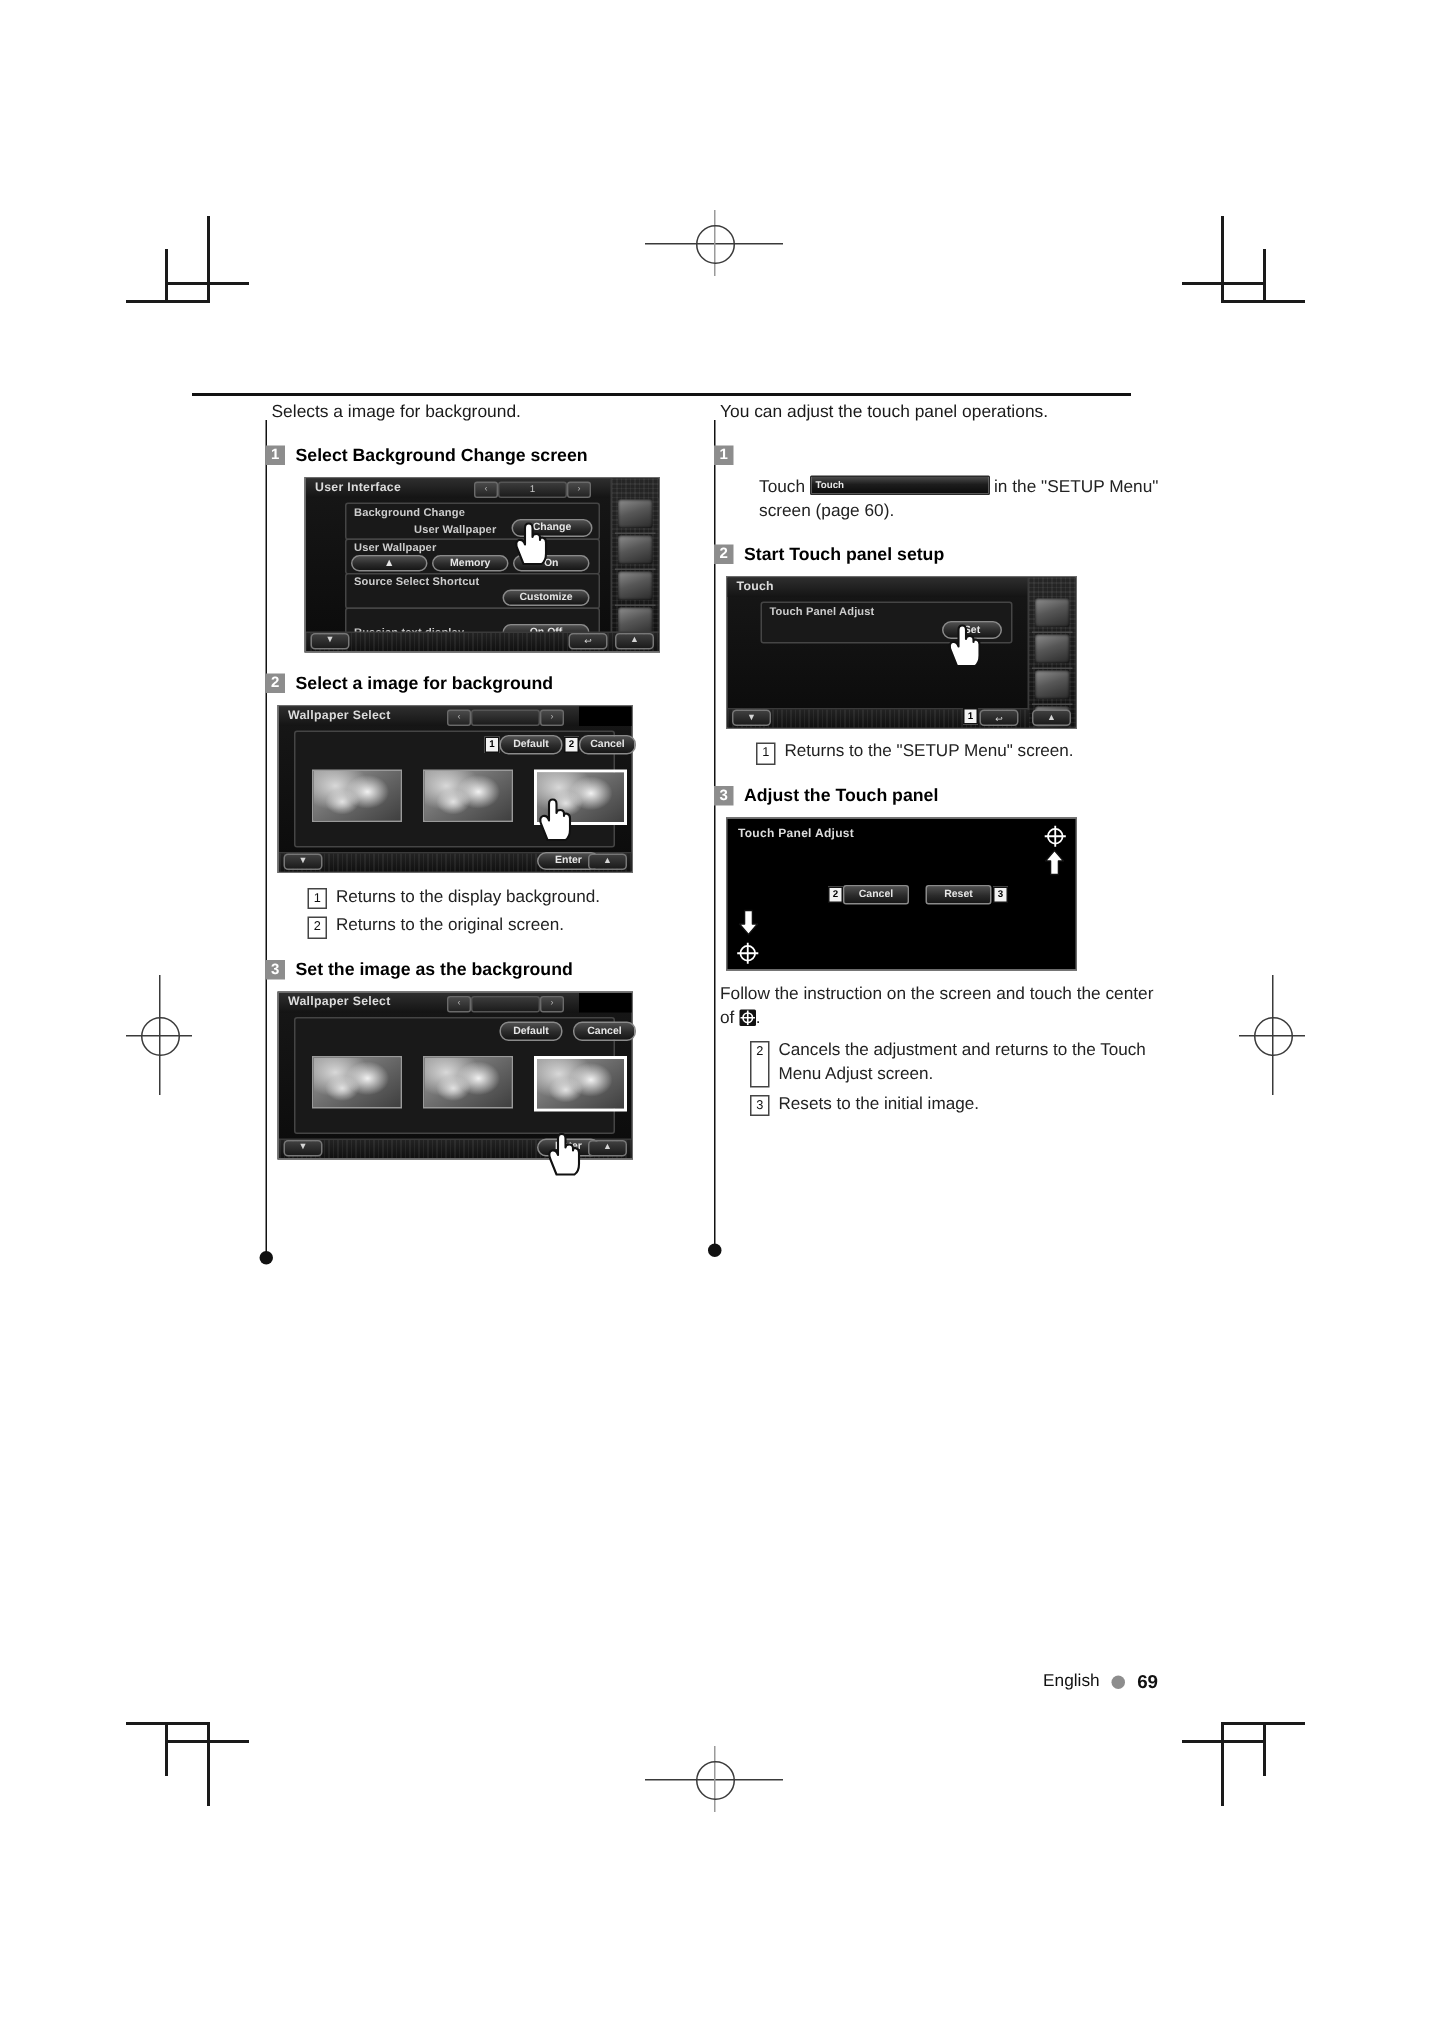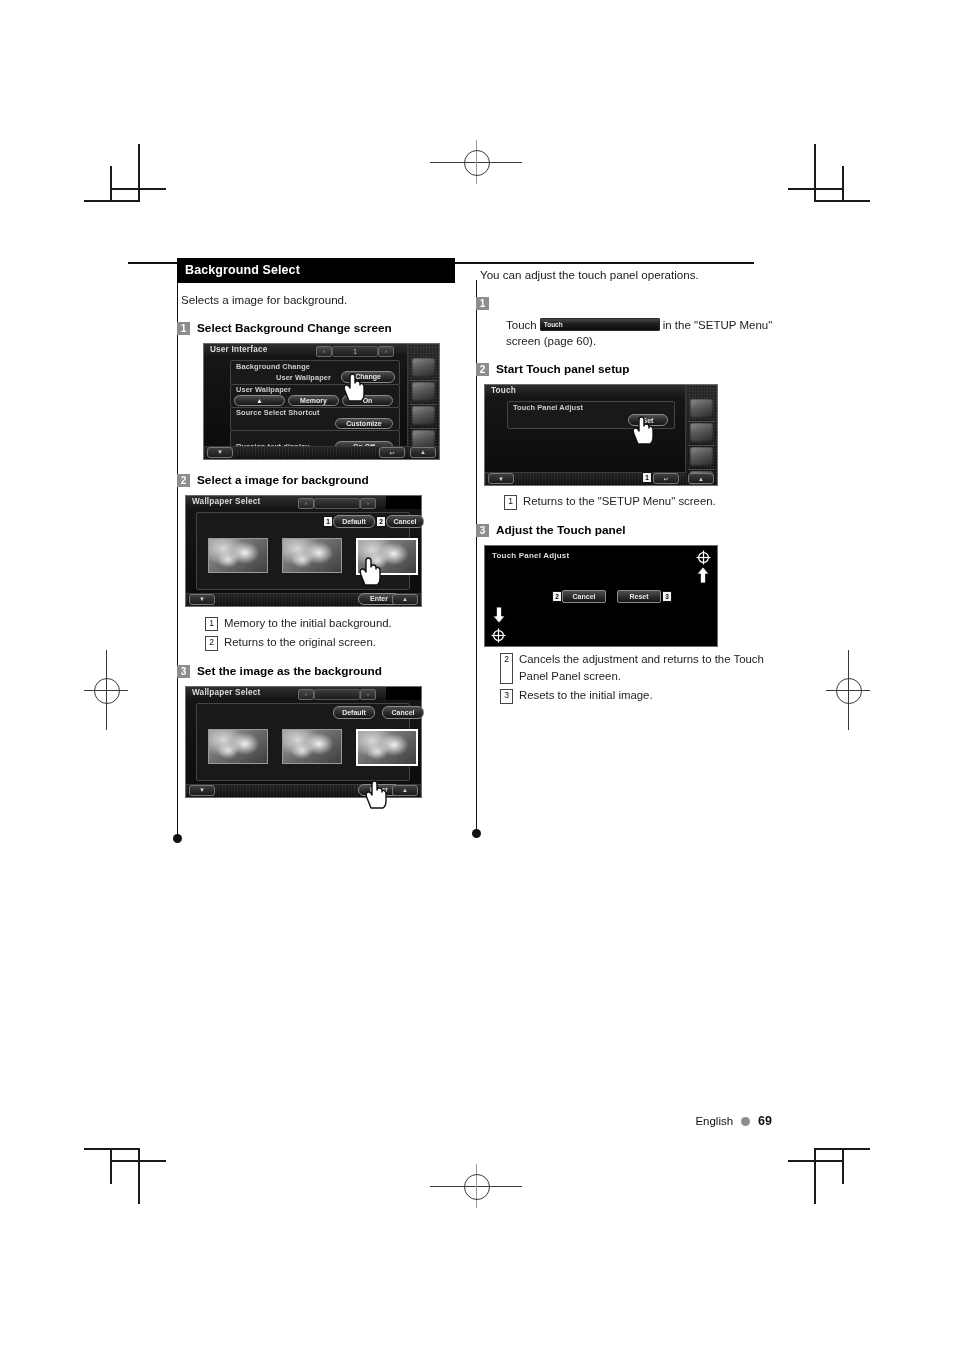--- a/index.html
+++ b/index.html
@@ -201,21 +201,20 @@
     <div class="rail" style="left:0;top:0;height:558px;"></div>
     <div class="raildot" style="left:0;top:554px;"></div>
   </div>
   <div class="railwrap" style="left:348px;top:22px;">
     <div class="rail" style="left:0;top:0;height:553px;"></div>
     <div class="raildot" style="left:0;top:549px;"></div>
   </div>
 
   <div class="col left">
 
-    <div class="sec-head">Background Select</div>
 
     <div class="intro">Selects a image for background.</div>
 
     <div class="step">
       <div class="step-num">1</div>
       <div class="step-title">Select Background Change screen</div>
     </div>
 
     <div class="dev" style="width:235px;height:115px;">
       <div class="titlebar"></div>
@@ -291,21 +290,21 @@
       <div class="btn" style="left:172px;bottom:1px;width:40px;height:10px;">Enter</div>
       <div class="cornerbtn" style="right:3px;bottom:1px;">▲</div>
 
       <svg class="hand" style="left:170px;top:60px;" viewBox="0 0 26 30">
         <path d="M9 29 L5 19 Q3 14 6 13 Q9 12.5 10 16 L10 5 Q10 2 12.5 2 Q15 2 15 5 L15 11 Q15 9 17.5 9 Q20 9 20 11.5 L20 13 Q20 11 22 11.5 Q24 12 24 14.5 L24 22 Q24 27 21 29 Z" fill="#ffffff" stroke="#111" stroke-width="1.4" stroke-linejoin="round"></path>
       </svg>
     </div>
 
     <div class="callout-line" style="margin-top:8px;">
       <span class="cal">1</span>
-      <span>Memory to the initial background.</span>
+      <span>Returns to the display background.</span>
     </div>
     <div class="callout-line">
       <span class="cal">2</span>
       <span>Returns to the original screen.</span>
     </div>
 
     <div class="step">
       <div class="step-num">3</div>
       <div class="step-title">Set the image as the background</div>
     </div>
@@ -415,24 +414,34 @@
       <svg class="bigarrow" style="left:7px;top:60px;width:14px;height:18px;" viewBox="0 0 14 18">
         <path d="M7 17 L13 10 L9.6 10 L9.6 1 L4.4 1 L4.4 10 L1 10 Z" fill="#fff" stroke="#111" stroke-width="0.9" stroke-linejoin="round"></path>
       </svg>
       <svg class="crosshair" style="left:6px;bottom:3px;width:15px;height:15px;" viewBox="0 0 16 16">
         <circle cx="8" cy="8" r="5.2" fill="none" stroke="#fff" stroke-width="1.3"></circle>
         <line x1="8" y1="0.5" x2="8" y2="15.5" stroke="#fff" stroke-width="1.3"></line>
         <line x1="0.5" y1="8" x2="15.5" y2="8" stroke="#fff" stroke-width="1.3"></line>
       </svg>
     </div>
 
+    <div class="body-text" style="margin-left:4px;margin-top:8px;">
+      <span>Follow the instruction on the screen and touch the center of</span>
+      <span class="inline-cross">
+        <svg width="11" height="11" viewBox="0 0 16 16" style="display:block;">
+          <circle cx="8" cy="8" r="4.6" fill="none" stroke="#fff" stroke-width="1.6"></circle>
+          <line x1="8" y1="1" x2="8" y2="15" stroke="#fff" stroke-width="1.6"></line>
+          <line x1="1" y1="8" x2="15" y2="8" stroke="#fff" stroke-width="1.6"></line>
+        </svg>
+      </span><span>.</span>
+    </div>
 
     <div class="callout-line" style="margin-top:4px;margin-left:24px;">
       <span class="cal">2</span>
-      <span style="max-width:250px;display:inline-block;">Cancels the adjustment and returns to the Touch Panel Panel screen.</span>
+      <span style="max-width:250px;display:inline-block;">Cancels the adjustment and returns to the Touch Menu Adjust screen.</span>
     </div>
     <div class="callout-line" style="margin-left:24px;">
       <span class="cal">3</span>
       <span>Resets to the initial image.</span>
     </div>
 
   </div>
 </div>
 
 <div class="footer">

